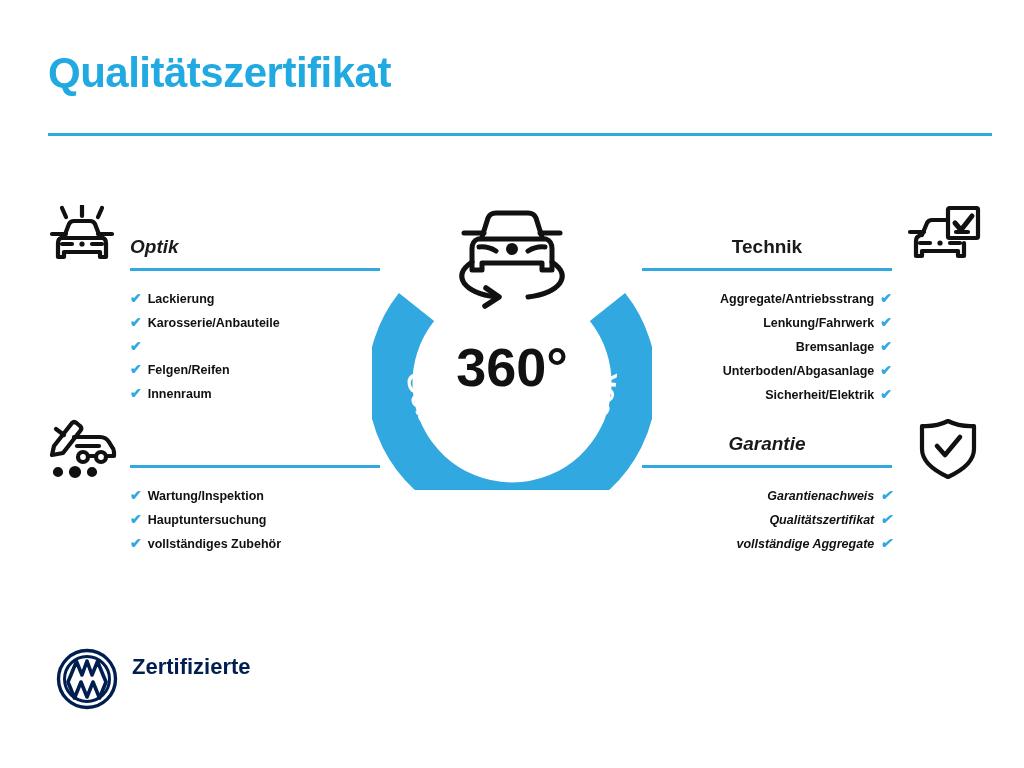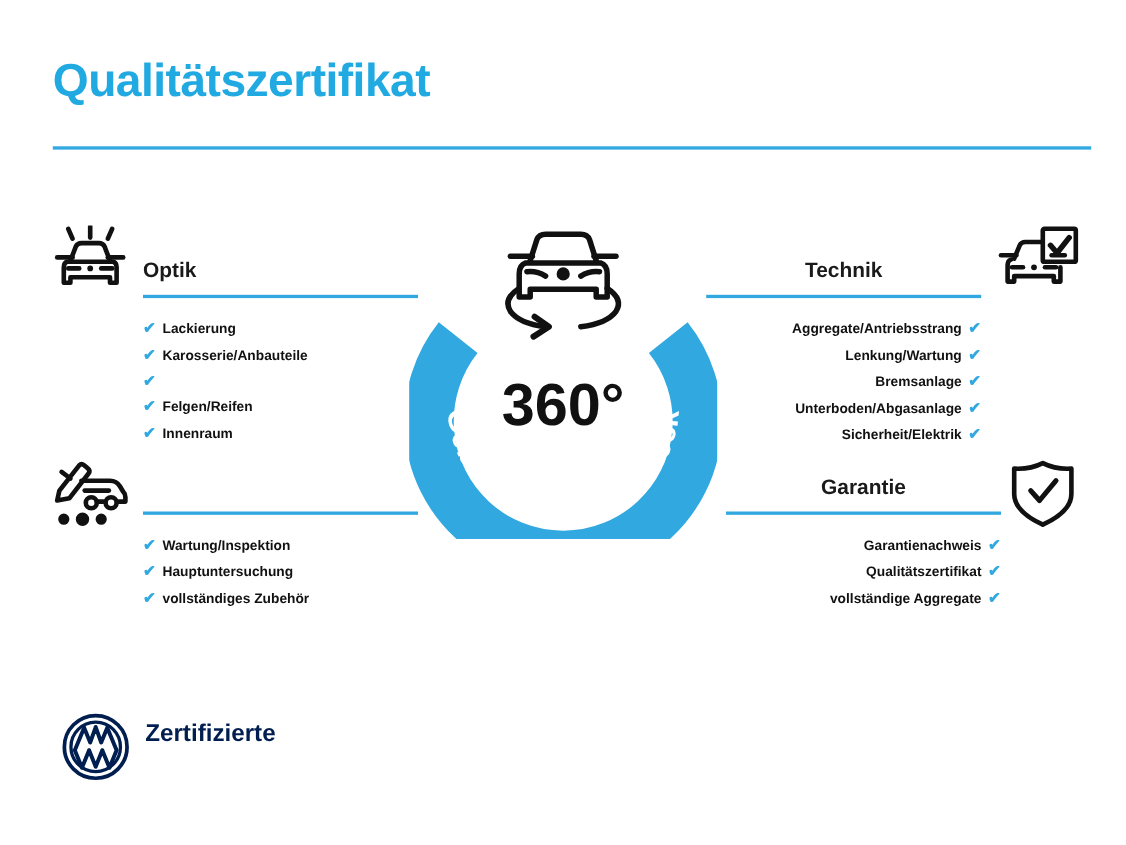--- a/index.html
+++ b/index.html
@@ -72,34 +72,34 @@
     align-items: baseline;
   }
   .check {
     color: #31A8E0;
     font-size: 14px;
     font-weight: bold;
     line-height: 23px;
   }
 
   
-  .left .block-title { text-align: left; }
+  .left .block-title { text-align: left; font-style: italic; }
   .left .item { justify-content: flex-start; }
   .left .check { margin-right: 6px; }
 
   
   .right .block-title { text-align: center; }
   .right .item { justify-content: flex-end; }
   .right .check { margin-left: 6px; }
 
   
   #block-optik   { left: 130px; top: 233px; width: 250px; }
   #block-wartung { left: 130px; top: 430px; width: 250px; }
   #block-technik { left: 642px; top: 233px; width: 250px; }
-  #block-garantie{ left: 660px; top: 430px; width: 250px; }
+  #block-garantie{ left: 642px; top: 430px; width: 250px; font-style: italic; }
 
   
   .sect-icon {
     position: absolute;
     width: 76px;
     height: 66px;
   }
   #icon-optik    { left: 44px;  top: 205px; }
   #icon-wartung  { left: 44px;  top: 415px; }
   #icon-technik  { left: 906px; top: 205px; }
@@ -243,21 +243,21 @@
   <div class="block-head">
     <div class="block-title">Technik</div>
     <div class="block-rule"></div>
   </div>
   <div class="items">
     <div class="item">
       <span>Aggregate/Antriebsstrang</span>
       <span class="check">✔</span>
     </div>
     <div class="item">
-      <span>Lenkung/Wartung</span>
+      <span>Lenkung/Fahrwerk</span>
       <span class="check">✔</span>
     </div>
     <div class="item">
       <span>Bremsanlage</span>
       <span class="check">✔</span>
     </div>
     <div class="item">
       <span>Unterboden/Abgasanlage</span>
       <span class="check">✔</span>
     </div>

